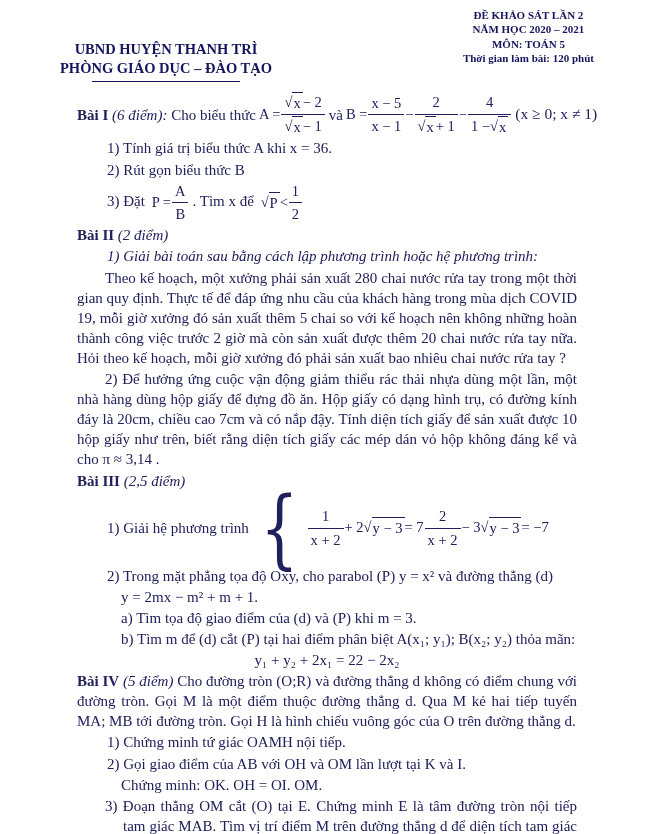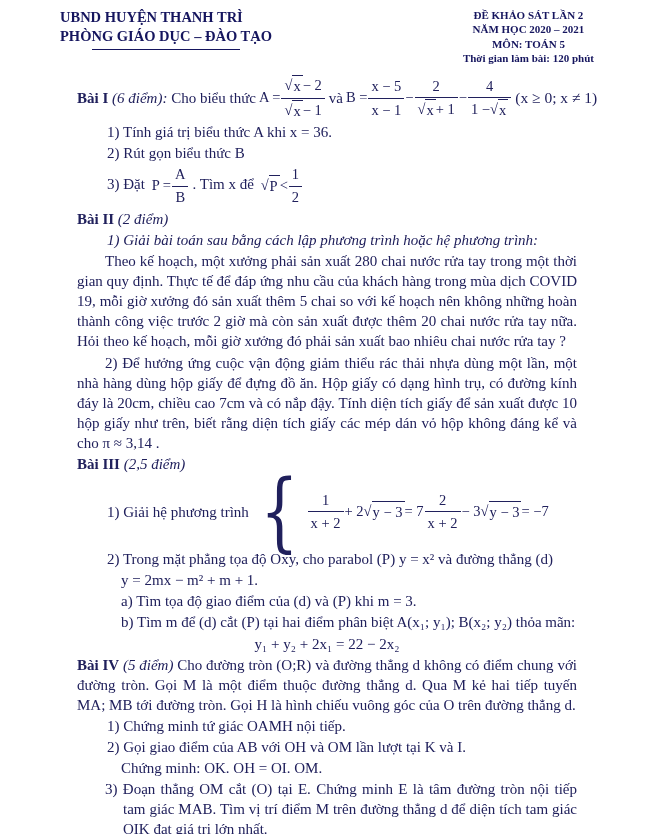--- a/index.html
+++ b/index.html
@@ -6,21 +6,21 @@
   body{
     width:648px;height:834px;overflow:hidden;
     font-family:"Liberation Serif","DejaVu Serif",serif;
     color:#20205c;font-size:15px;line-height:1.34;
     -webkit-font-smoothing:antialiased;
   }
   .page{padding:8px 54px 0 60px;}
 
   
   .header{display:flex;justify-content:space-between;align-items:flex-start;}
-  .h-left{font-weight:bold;font-size:14.5px;line-height:1.3;color:#15155e;}
+  .h-left{text-align:center;font-weight:bold;font-size:14.5px;line-height:1.3;color:#15155e;margin-top:32px;}
   .h-rule{width:148px;border-bottom:1.6px solid #15155e;margin:3px auto 0 auto;height:0;}
   .h-right{text-align:center;font-weight:bold;font-size:11px;line-height:1.3;color:#15155e;}
 
   .content{margin-top:10px;}
   .line{margin:1px 17px;}
   .b{font-weight:bold;}
   .i{font-style:italic;}
   .ind1{padding-left:30px;}
   .ind2{padding-left:44px;}
   .para{text-align:justify;text-indent:28px;}

